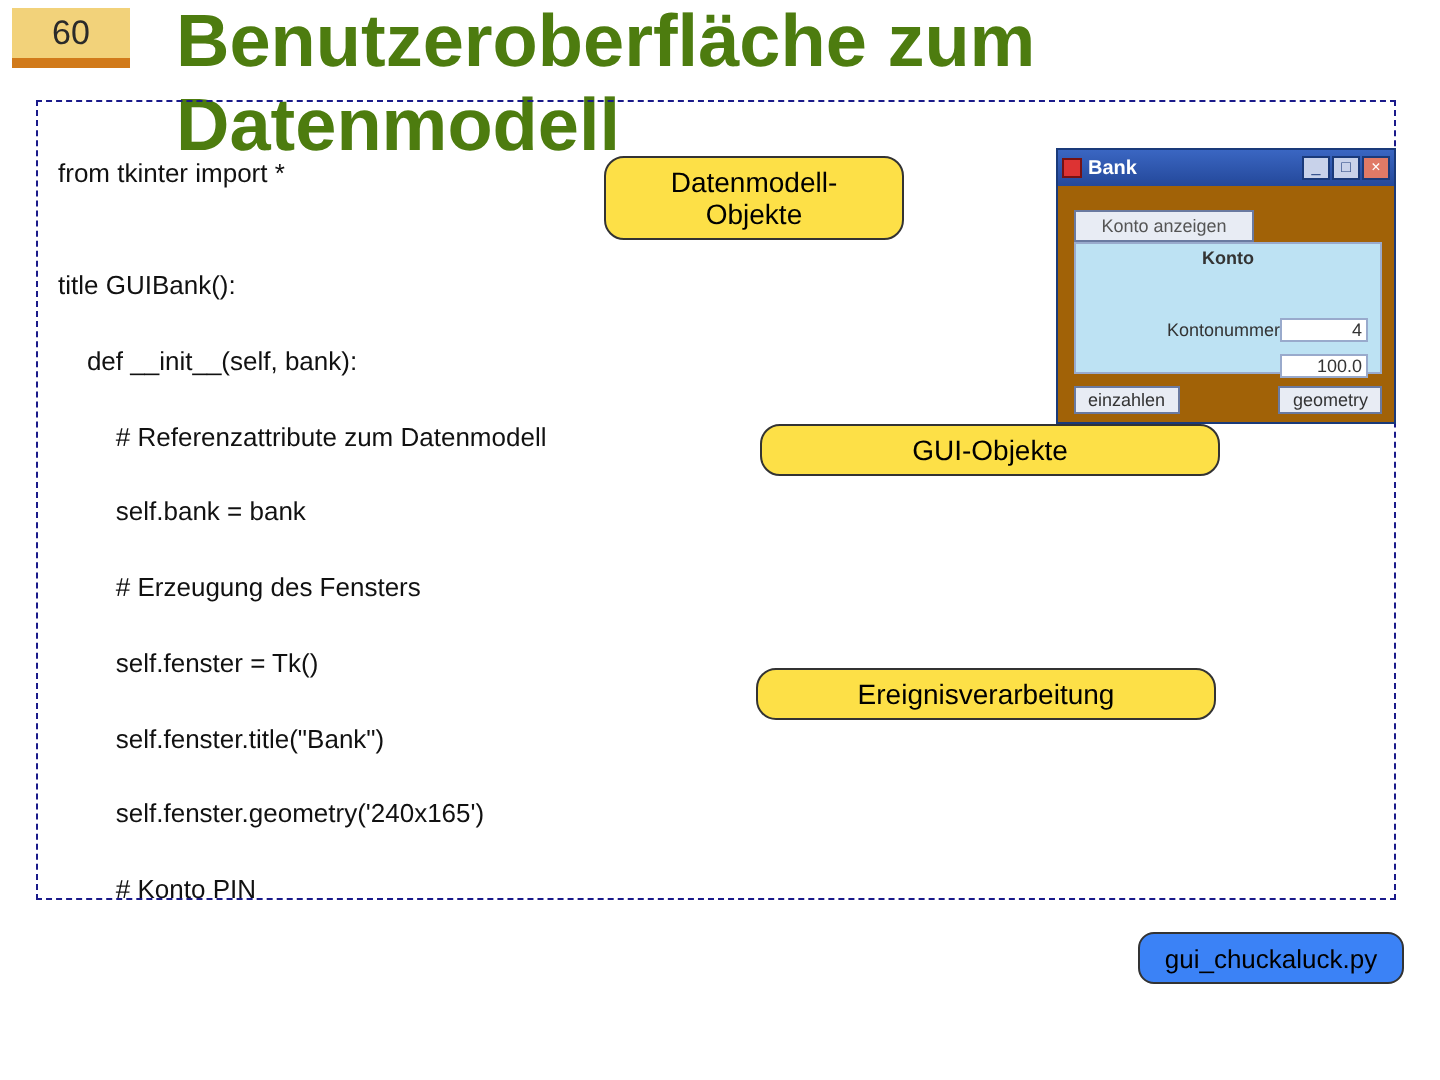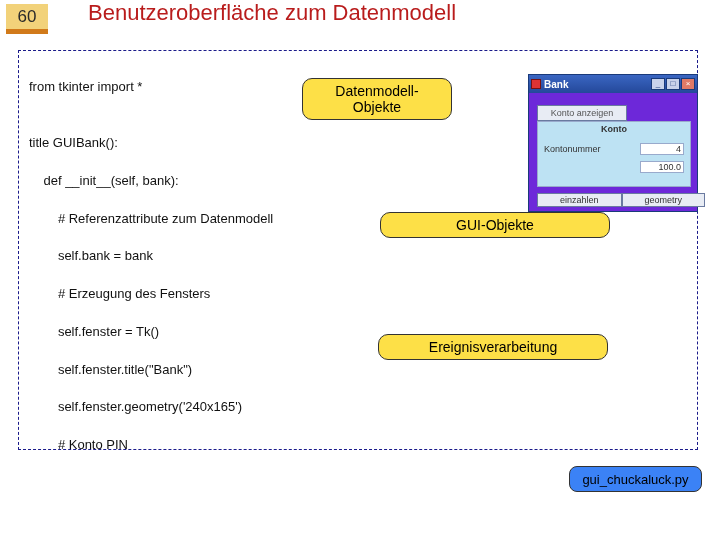--- a/index.html
+++ b/index.html
@@ -1,26 +1,26 @@
 <!DOCTYPE html>
 <html><head>
 <meta charset="utf-8">
 <style>
   * { box-sizing: border-box; margin: 0; padding: 0; }
   html, body { width: 720px; height: 540px; font-family: Verdana, Geneva, sans-serif; background: #fff; }
   .slide { position: relative; width: 720px; height: 540px; background: #fff; }
   .header { position: relative; height: 44px; }
   .slide-num {
-    position: absolute; left: 6px; top: 4px; width: 42px; height: 30px;
+    position: absolute; left: 6px; top: 4px; width: 59px; height: 30px;
     background: #f2d27a; border-bottom: 5px solid #d17a1a;
     display: flex; align-items: center; justify-content: center;
     font-size: 17px; color: #2a2a2a;
   }
   .title {
-    position: absolute; left: 88px; top: 0; font-size: 22px; color: #b91c1c; font-weight: 400;
+    position: absolute; left: 88px; top: 0; font-size: 37px; color: #4d7c0f; font-weight: 700;
   }
   .code-box {
     position: absolute; left: 18px; top: 50px; width: 680px; height: 400px;
     border: 1px dashed #1a1a8a;
     padding: 8px 10px;
     font-family: Verdana, Geneva, sans-serif;
     font-size: 13px; line-height: 1.45; color: #111;
     white-space: pre;
     overflow: hidden;
   }
@@ -41,21 +41,21 @@
   .callout.c3 { left: 378px; top: 334px; width: 230px; height: 26px; }
   .callout-file {
     position: absolute; left: 569px; top: 466px; width: 133px; height: 26px;
     background: #3b82f6; border: 1px solid #333; border-radius: 8px;
     font-size: 13px; display:flex; align-items:center; justify-content:center;
   }
 
   
   .mock-window {
     position: absolute; left: 528px; top: 74px; width: 170px; height: 138px;
-    background: #6d28d9; border: 1px solid #1a3a7a;
+    background: #a16207; border: 1px solid #1a3a7a;
     font-family: Tahoma, sans-serif;
   }
   .mock-titlebar {
     height: 18px;
     background: linear-gradient(#3a66c2, #24489a);
     display: flex; align-items: center; justify-content: space-between;
     padding: 0 2px;
   }
   .mock-titlebar .t-left { display:flex; align-items:center; gap:3px; }
   .mock-titlebar .t-icon { width: 10px; height: 10px; background:#d33; border:1px solid #711; }
@@ -67,26 +67,26 @@
   .mock-btn-top {
     position:absolute; left:8px; top:12px; width:90px; height:16px;
     background:#e8ecf4; border:1px solid #6a7aa0; font-size:9px; color:#555;
     display:flex; align-items:center; justify-content:center;
   }
   .mock-panel {
     position:absolute; left:8px; top:28px; width:154px; height:66px;
     background:#bde2f3; border:1px solid #9ac;
   }
   .mock-panel .p-title { position:absolute; left:0; right:0; top:2px; text-align:center; font-size:9px; font-weight:bold; color:#333; }
-  .mock-panel .row { position:absolute; left:6px; right:6px; height:14px; display:flex; align-items:center; justify-content:space-between; font-size:9px; color:#333; }
+  .mock-panel .row { position:absolute; left:6px; right:6px; height:14px; display:flex; align-items:center; justify-content:flex-end; font-size:9px; color:#333;margin-top:16px; }
   .mock-panel .row.r1 { top:20px; }
   .mock-panel .row.r2 { top:38px; }
   .mock-panel .row .val { background:#fff; border:1px solid #9ac; width:44px; height:12px; text-align:right; padding:0 2px; font-size:9px; }
   .mock-bottom { position:absolute; left:8px; top:100px; width:154px; display:flex; justify-content:space-between; }
-  .mock-bottom .mb { background:#e8ecf4; border:1px solid #6a7aa0; font-size:9px; padding:1px 22px; color:#333; }
+  .mock-bottom .mb { background:#e8ecf4; border:1px solid #6a7aa0; font-size:9px; padding:1px 6px; color:#333; }
   .mock-bottom .spacer { flex:1; }
 </style>
 </head>
 <body>
 
 <div class="slide">
 
   <div class="header">
     <div class="slide-num">60</div>
     <div class="title">Benutzeroberfläche zum Datenmodell</div>

